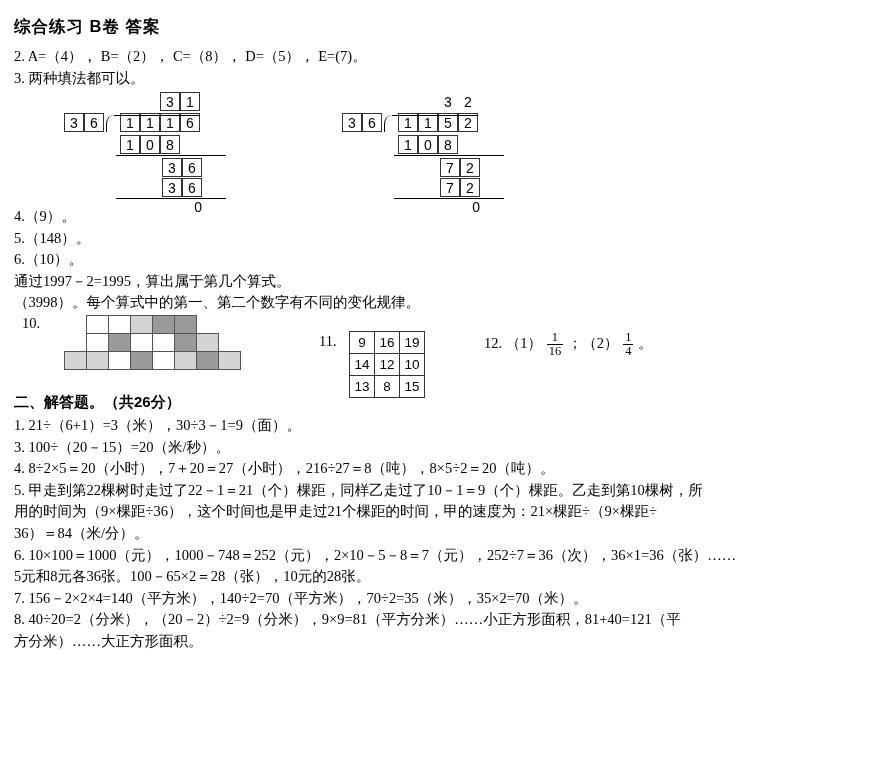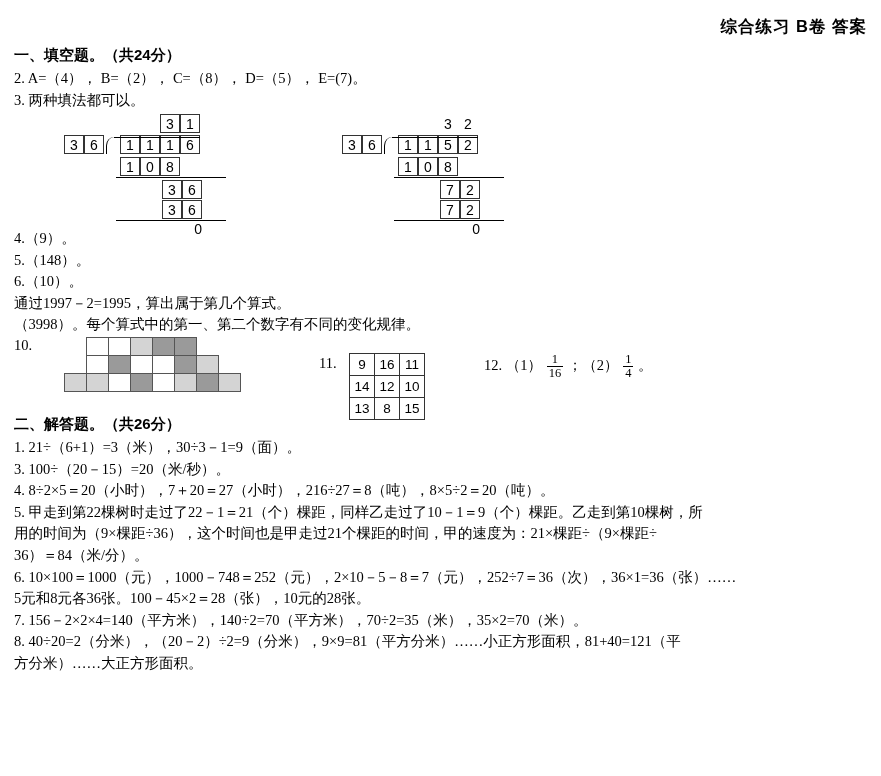--- a/index.html
+++ b/index.html
@@ -15,21 +15,21 @@
     font-size: 14.5px;
     position: relative;
     overflow: hidden;
   }
   .page {
     padding: 10px 14px 0 14px;
     box-sizing: border-box;
     width: 881px;
   }
   .doc-title {
-    text-align: right;
+    text-align: left;
     font-weight: bold;
     font-size: 16.5px;
     letter-spacing: 1px;
     margin: 6px 0 8px 0;
     font-family: "Liberation Sans", "DejaVu Sans", sans-serif;
   }
   .sec-head {
     font-weight: bold;
     font-size: 15px;
     margin: 2px 0 3px 0;
@@ -116,21 +116,20 @@
   .frac .den { display: block; border-top: 1px solid #000; padding: 0 2px; }
   .abs { position: absolute; }
 </style>
 </head>
 <body>
 
 <div class="page">
 
   <div class="doc-title">综合练习  B卷  答案</div>
 
-  <div class="sec-head">一、填空题。（共24分）</div>
 
   <div class="line">2. A=（4）， B=（2）， C=（8）， D=（5）， E=(7)。</div>
   <div class="line">3. 两种填法都可以。</div>
 
   <div class="division-area">
 
     <div class="divblock" style="left:50px; top:0;">
 
       <div class="cellrow" style="margin-left:96px;">
         <div class="cell bx">3</div>
@@ -210,21 +209,21 @@
   </div>
 
   <div class="line">4.（9）。</div>
   <div class="line">5.（148）。</div>
   <div class="line">6.（10）。</div>
   <div class="line">通过1997－2=1995，算出属于第几个算式。</div>
   <div class="line">（3998）。每个算式中的第一、第二个数字有不同的变化规律。</div>
 
   <div class="figrow">
 
-    <span class="abs" style="left:0; top:0;">10.</span>
+    <span class="abs" style="left:8px; top:0;">10.</span>
 
     <table class="sqgrid abs" style="left:50px; top:0;">
       <tbody>
           <tr>
         <td class="sq-n"></td>
         <td class="sq-w"></td>
         <td class="sq-w"></td>
         <td class="sq-l"></td>
         <td class="sq-d"></td>
         <td class="sq-d"></td>
@@ -254,21 +253,21 @@
     </tbody>
       </table>
 
     <span class="abs" style="left:305px; top:18px;">11.</span>
 
     <table class="numgrid abs" style="left:335px; top:16px;">
       <tbody>
           <tr>
         <td>9</td>
         <td>16</td>
-        <td>11</td>
+        <td>19</td>
       </tr>
       <tr>
         <td>14</td>
         <td>12</td>
         <td>10</td>
       </tr>
       <tr>
         <td>13</td>
         <td>8</td>
         <td>15</td>
@@ -294,18 +293,18 @@
 
   <div class="sec-head" style="margin-top:6px;">二、解答题。（共26分）</div>
 
   <div class="line">1. 21÷（6+1）=3（米），30÷3－1=9（面）。</div>
   <div class="line">3. 100÷（20－15）=20（米/秒）。</div>
   <div class="line">4. 8÷2×5＝20（小时），7＋20＝27（小时），216÷27＝8（吨），8×5÷2＝20（吨）。</div>
   <div class="line">5. 甲走到第22棵树时走过了22－1＝21（个）棵距，同样乙走过了10－1＝9（个）棵距。乙走到第10棵树，所</div>
   <div class="line">用的时间为（9×棵距÷36），这个时间也是甲走过21个棵距的时间，甲的速度为：21×棵距÷（9×棵距÷</div>
   <div class="line">36）＝84（米/分）。</div>
   <div class="line">6. 10×100＝1000（元），1000－748＝252（元），2×10－5－8＝7（元），252÷7＝36（次），36×1=36（张）……</div>
-  <div class="line">5元和8元各36张。100－45×2＝28（张），10元的28张。</div>
+  <div class="line">5元和8元各36张。100－65×2＝28（张），10元的28张。</div>
   <div class="line">7. 156－2×2×4=140（平方米），140÷2=70（平方米），70÷2=35（米），35×2=70（米）。</div>
   <div class="line">8. 40÷20=2（分米），（20－2）÷2=9（分米），9×9=81（平方分米）……小正方形面积，81+40=121（平</div>
   <div class="line">方分米）……大正方形面积。</div>
 
 </div>
 
 </body></html>

